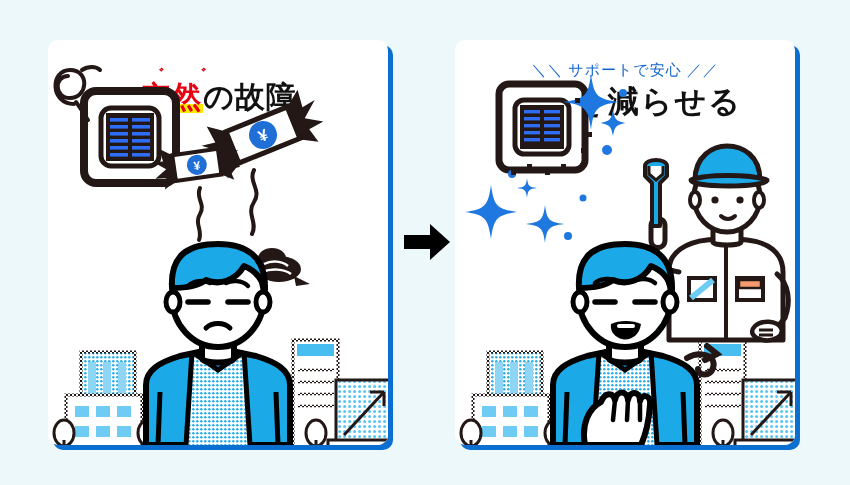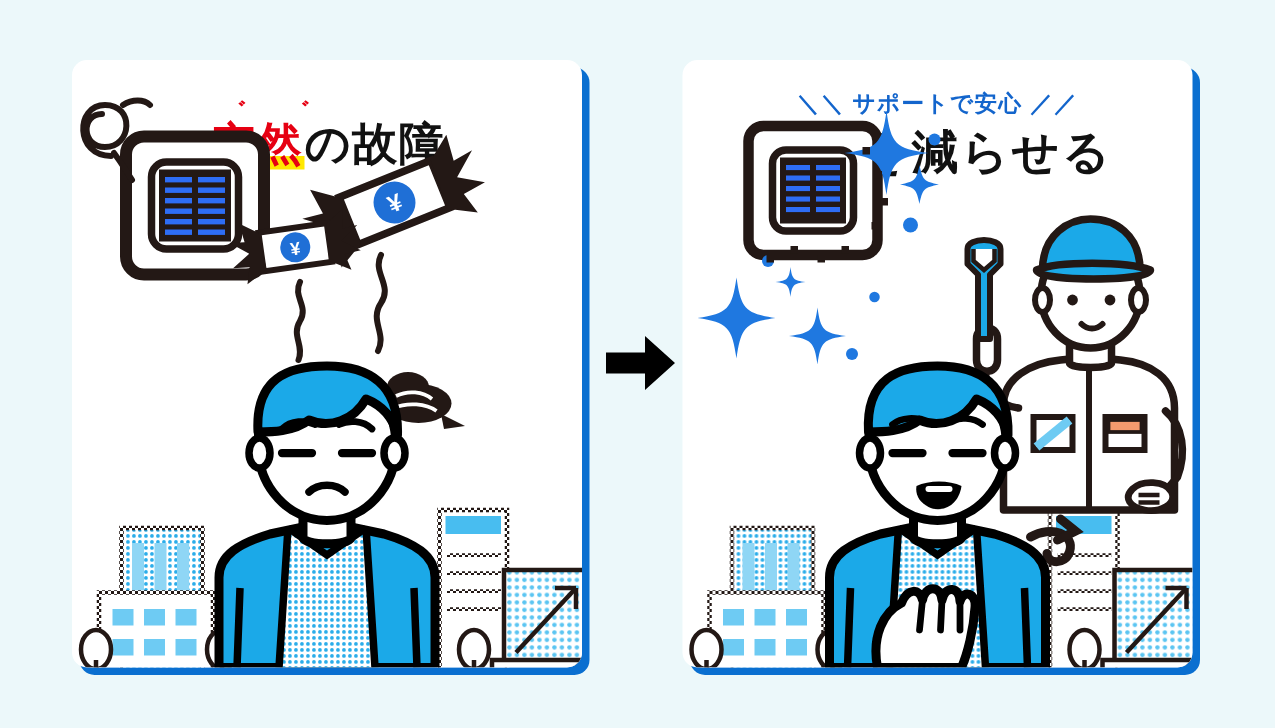--- a/index.html
+++ b/index.html
@@ -44,21 +44,21 @@
     padding:0 1px;
     position:relative;
   }
   .dots{
     position:absolute;left:0;right:0;top:-13px;
     font-size:16px;color:#e60012;letter-spacing:26px;
     text-indent:9px;line-height:1;font-weight:bold;
   }
   .sub-after{
     margin-top:22px;
-    font-size:15px;font-weight:bold;color:#1365cc;
+    font-size:15px;font-weight:normal;color:#1365cc;
     letter-spacing:1px;line-height:1;white-space:nowrap;
   }
   .h-after{
     margin-top:9px;
     font-size:31px;font-weight:bold;color:#111111;
     letter-spacing:2px;line-height:1;white-space:nowrap;
   }
 
   
   .art{position:absolute;left:0;top:0;width:340px;height:405px;}

